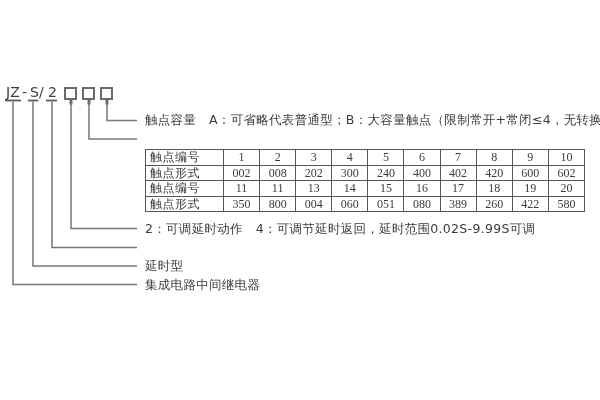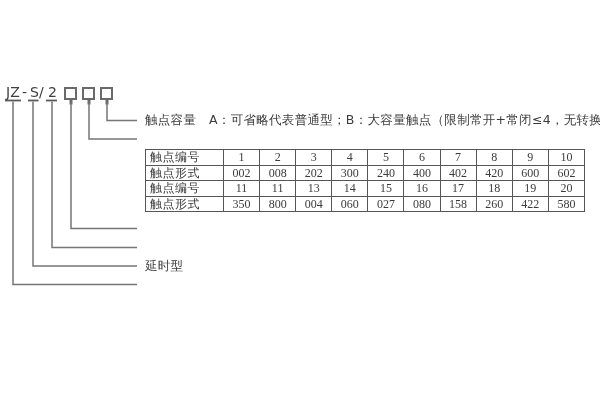--- a/index.html
+++ b/index.html
@@ -100,21 +100,23 @@
   <span class="model-part" style="left:6px">JZ</span>
   <span class="model-part" style="left:22px">-</span>
   <span class="model-part" style="left:30px">S</span>
   <span class="model-part" style="left:39px">/</span>
   <span class="model-part" style="left:48px">2</span>
   <div class="code-box" style="left:64px"></div>
   <div class="code-box" style="left:82px"></div>
   <div class="code-box" style="left:100px"></div>
 
   <div class="callout-label" style="top:113px">触点容量　A：可省略代表普通型；B：大容量触点（限制常开+常闭≤4，无转换）</div>
+  <div class="callout-label" style="top:222px">2：可调延时动作　4：可调节延时返回，延时范围0.02S-9.99S可调</div>
   <div class="callout-label" style="top:259px">延时型</div>
+  <div class="callout-label" style="top:278px">集成电路中间继电器</div>
 
   <table class="contact-table">
     <colgroup>
       <col style="width:78px">
       <col>
         <col>
         <col>
         <col>
         <col>
         <col>
@@ -162,23 +164,23 @@
         <td>18</td>
         <td>19</td>
         <td>20</td>
       </tr>
       <tr>
         <td class="rowhead">触点形式</td>
         <td>350</td>
         <td>800</td>
         <td>004</td>
         <td>060</td>
-        <td>027</td>
+        <td>051</td>
         <td>080</td>
-        <td>158</td>
+        <td>389</td>
         <td>260</td>
         <td>422</td>
         <td>580</td>
       </tr>
     </tbody>
   </table>
 
 </div>
 
 </body></html>

